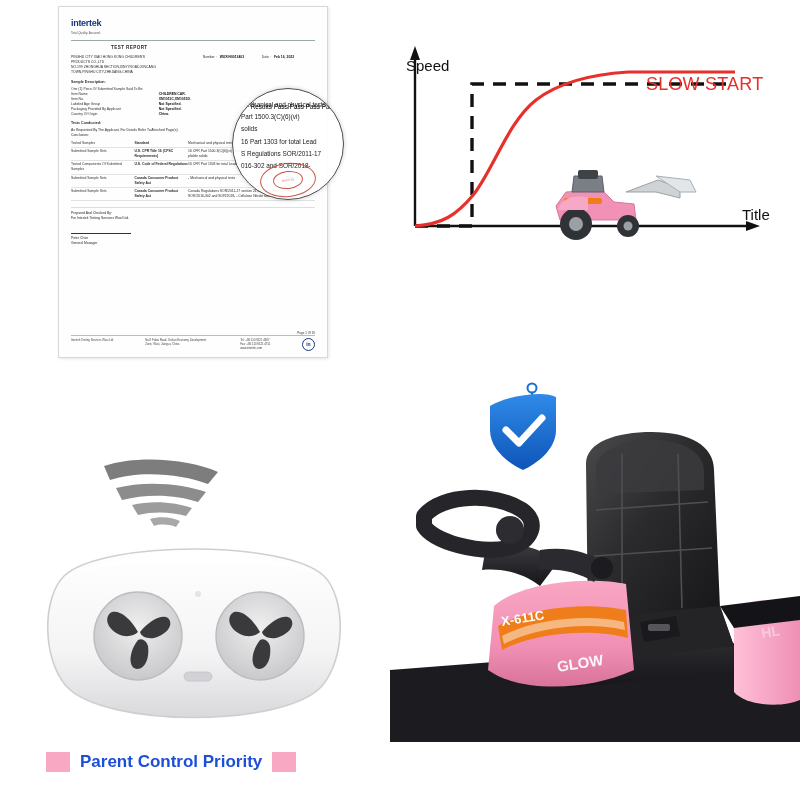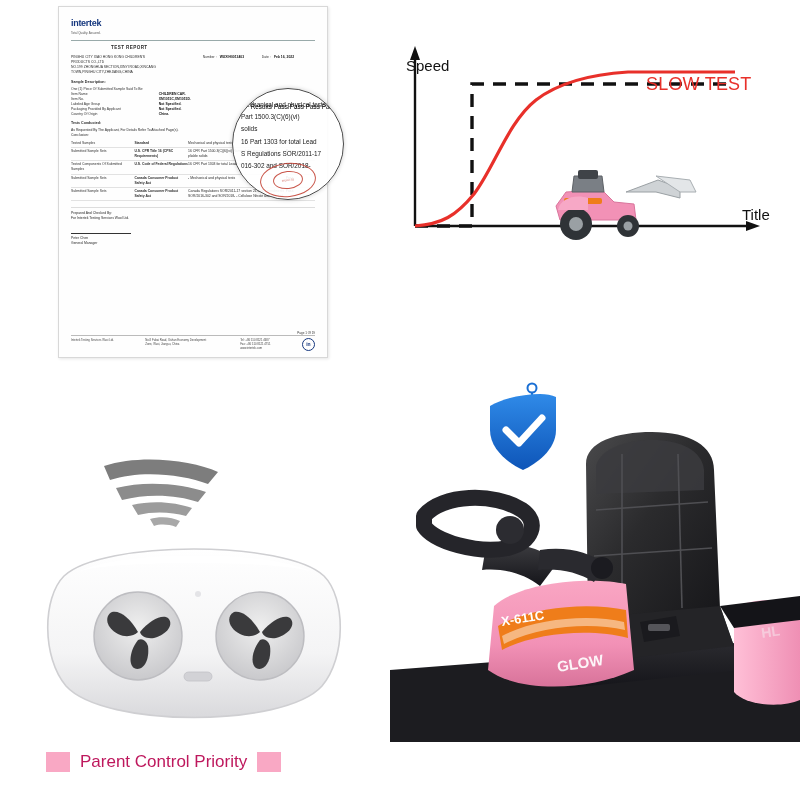--- a/index.html
+++ b/index.html
@@ -23,22 +23,23 @@
   }
 
   .cell { position: relative; overflow: hidden; }
 
   
   .caption {
     position: absolute;
     display: flex;
     align-items: center;
     font-size: 17px;
-    color: #be185d;
+    color: #1d4ed8;
     white-space: nowrap;
+    font-weight: bold;
   }
   .cap-bar {
     display: inline-block;
     width: 24px;
     height: 20px;
     background: #f9a8c4;
     flex: 0 0 auto;
   }
   .cap-bar.left { margin-right: 10px; }
   .cap-bar.right { margin-left: 10px; }
@@ -412,21 +413,21 @@
         <polygon points="25,36 20,50 30,50" fill="#111"></polygon>
         <polygon points="370,216 356,211 356,221" fill="#111"></polygon>
 
         <path d="M25,216 L82,216 L82,74 L345,74" fill="none" stroke="#111" stroke-width="3.4" stroke-dasharray="13 9"></path>
 
         <path d="M25,216 C52,214 66,206 84,184 C104,158 118,112 146,90 C172,70 206,64 238,62 L345,62" fill="none" stroke="#e8302a" stroke-width="3.2"></path>
       </svg>
 
       <div class="ax-label" id="lbl-speed">Speed</div>
       <div class="ax-label" id="lbl-time">Title</div>
-      <div class="slow-start-text">SLOW TEST</div>
+      <div class="slow-start-text">SLOW START</div>
 
       <svg class="tractor-sm" viewBox="0 0 190 92">
 
         <path d="M96 34 L128 22 L150 30 L150 40 L126 34 Z" fill="#cfd3d6" stroke="#9aa0a4" stroke-width="1"></path>
         <path d="M126 18 L160 22 L166 34 L150 34 Z" fill="#e3e6e8" stroke="#a8aeb2" stroke-width="1"></path>
 
         <path d="M36 34 L72 32 L84 44 L104 46 L106 62 L30 62 L26 48 Z" fill="#f291b6" stroke="#d9759c" stroke-width="1"></path>
 
         <path d="M44 18 L72 18 L74 34 L42 34 Z" fill="#7a7f85" stroke="#5d6166" stroke-width="1"></path>
         <rect x="48" y="12" width="20" height="9" rx="2" fill="#3f4348"></rect>

